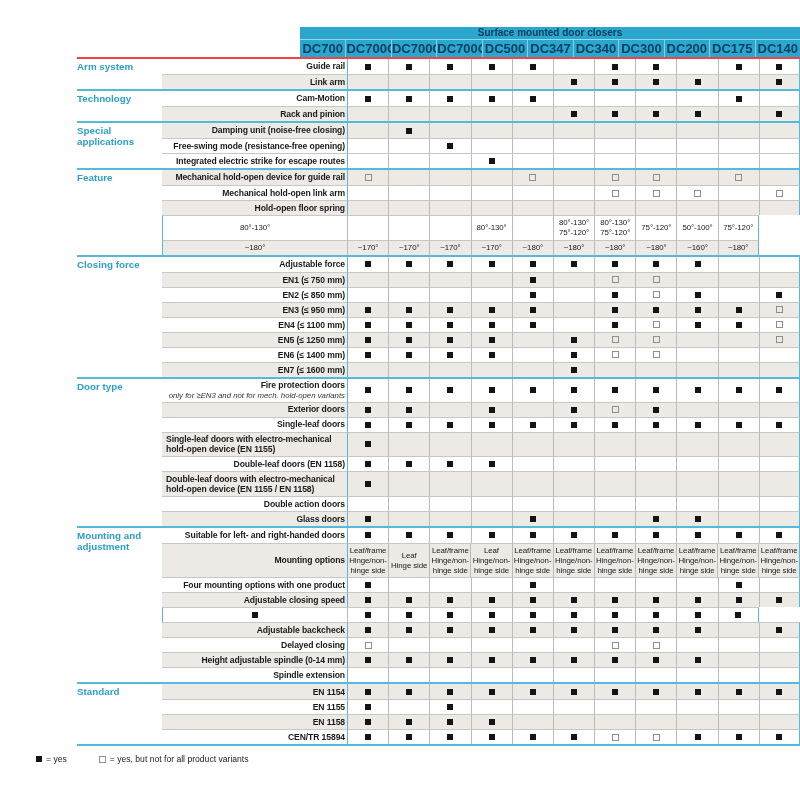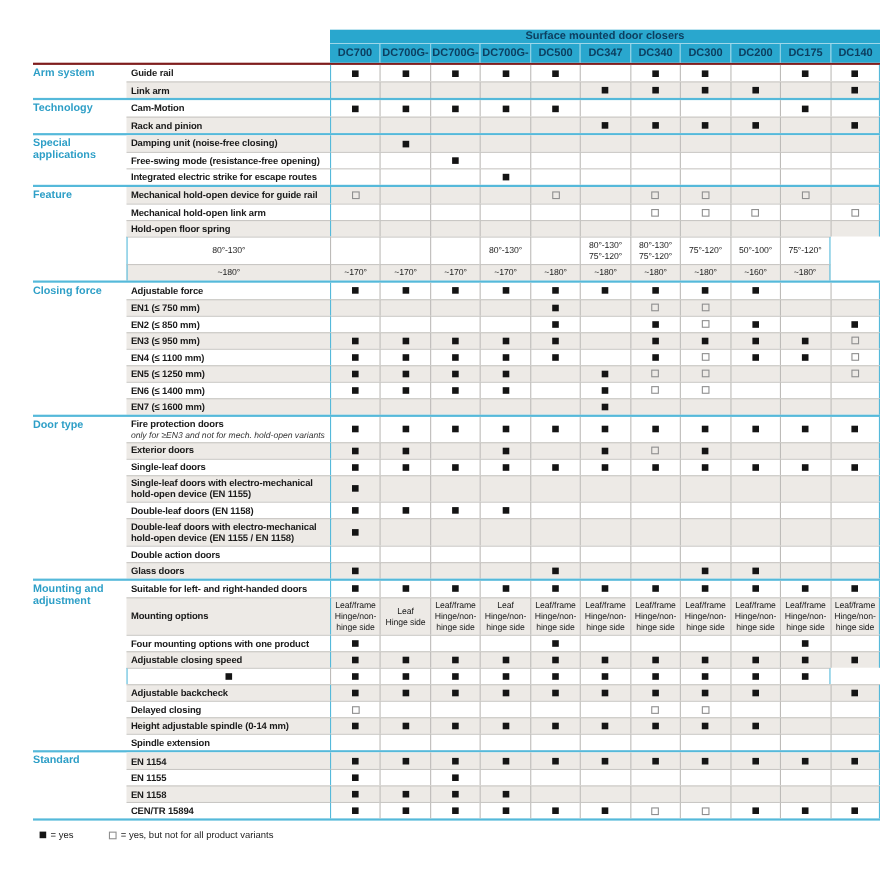--- a/index.html
+++ b/index.html
@@ -5,38 +5,38 @@
   html,body{margin:0;padding:0;background:#fff;}
   .page{position:relative;width:800px;height:800px;background:#fff;overflow:hidden;
         font-family:"Liberation Sans",sans-serif;color:#1a1a1a;}
   .tbl{position:absolute;left:30px;top:27px;width:770px;}
 
   .band{margin-left:270px;width:500px;height:12px;background:#29a7ce;
         border-bottom:1px solid rgba(255,255,255,.55);
         color:#0d3f60;font-size:10px;font-weight:bold;text-align:center;line-height:12px;}
 
   .grid{display:grid;grid-template-columns:85px 185px repeat(11,1fr);}
-  .hdr-cell{background:#29a7ce;color:#0d3f60;font-weight:bold;font-size:10px;
+  .hdr-cell{background:#29a7ce;color:#0d3f60;font-weight:bold;font-size:13px;
             text-align:center;height:17px;line-height:17px;overflow:hidden;}
   .hdr-cell + .hdr-cell{border-left:1px solid rgba(255,255,255,.45);}
 
-  .body{border-top:2px solid #7f1d1d;border-bottom:2px solid #55b9da;}
+  .body{border-top:2px solid #ef4444;border-bottom:2px solid #55b9da;margin-left:47px;}
   .group{position:relative;}
   .body .group + .group{border-top:2px solid #55b9da;}
   .cat-label{position:absolute;left:0;top:2px;width:80px;z-index:3;
              color:#2e9fc7;font-weight:bold;font-size:9.8px;line-height:1.15;}
 
   .row{display:grid;grid-template-columns:85px 185px repeat(11,1fr);min-height:15px;}
   .row + .row .desc-cell,.row + .row .val-cell{border-top:1px solid #c9c7c4;}
   .row.odd .desc-cell,.row.odd .val-cell{background:#edeae6;}
   .spacer{background:transparent;}
 
   .desc-cell{display:flex;flex-direction:column;justify-content:center;
              padding:1.5px 2px 1.5px 4px;font-size:8.6px;font-weight:bold;
-             letter-spacing:-0.1px;line-height:1.2;}
+             letter-spacing:-0.1px;line-height:1.2;align-items:flex-end;}
   .desc-sub{font-weight:normal;font-style:italic;font-size:7.8px;color:#333;letter-spacing:0;}
 
   .val-cell{display:flex;flex-direction:column;align-items:center;justify-content:center;
             text-align:center;font-size:7.9px;line-height:1.2;padding:2px 1px;
             border-left:1px solid #bdbbb8;letter-spacing:-0.1px;}
   .val-cell.first{border-left:1.5px solid #55b9da;}
   .val-cell.last{border-right:1.5px solid #55b9da;}
   .val-line + .val-line{margin-top:1px;}
 
   .sq{display:inline-block;width:6px;height:6px;}

